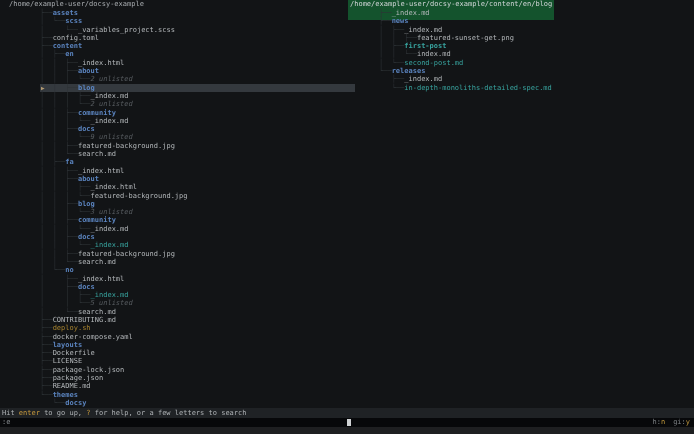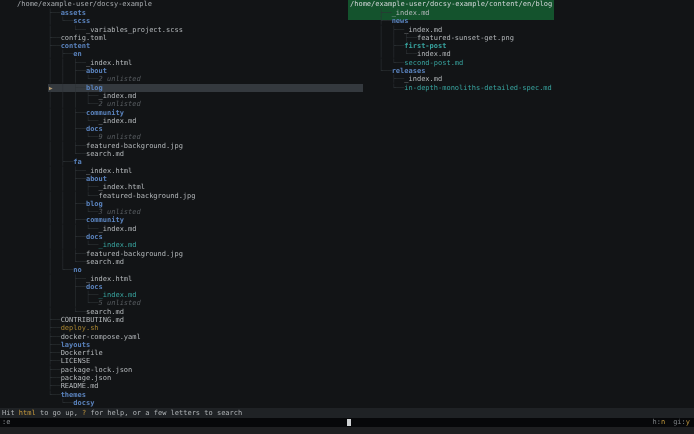--- a/index.html
+++ b/index.html
@@ -4,21 +4,21 @@
 <style>
   html,body{margin:0;padding:0;background:#000;}
   .screen{
     position:relative;width:694px;height:434px;
     background:#121416;overflow:hidden;
     font-family:"DejaVu Sans Mono","Liberation Mono",monospace;
     font-size:7px;line-height:8.3px;color:#b4b8bb;
     -webkit-font-smoothing:antialiased;
   }
   .panel{position:absolute;top:0;height:408px;overflow:hidden;}
-  .panel-left{left:16px;width:347px;}
+  .panel-left{left:8px;width:347px;}
   .panel-right{left:347px;width:347px;}
   .path-row{height:9px;line-height:9px;white-space:pre;padding-left:1px;color:#a9adb1;}
   .path-row .hl{background:#14532d;color:#d4d7da;padding:12px 2px;}
   .tree{position:relative;padding-left:32px;}
   .row{position:relative;white-space:pre;height:8.3px;}
   .row.sel{background:#34393e;}
   .branch{color:#2e3337;}
   .k-dir{color:#5b84bf;font-weight:bold;}
   .k-file{color:#b4b8bb;}
   .k-exe{color:#a8842f;}
@@ -113,21 +113,21 @@
         <div class="row"><span class="branch">│  │  ├──</span><span class="k-file">featured-sunset-get.png</span></div>
         <div class="row"><span class="branch">│  ├──</span><span class="k-newdir">first-post</span></div>
         <div class="row"><span class="branch">│  │  └──</span><span class="k-file">index.md</span></div>
         <div class="row"><span class="branch">│  └──</span><span class="k-new">second-post.md</span></div>
         <div class="row"><span class="branch">└──</span><span class="k-dir">releases</span></div>
         <div class="row"><span class="branch">   ├──</span><span class="k-file">_index.md</span></div>
         <div class="row"><span class="branch">   └──</span><span class="k-new">in-depth-monoliths-detailed-spec.md</span></div>
       </div>
   </div>
 
-  <div class="hint-bar"><span>Hit </span><span class="hint-key">html</span><span> to go up, </span><span class="hint-key">?</span><span> for help, or a few letters to search</span></div>
+  <div class="hint-bar"><span>Hit </span><span class="hint-key">enter</span><span> to go up, </span><span class="hint-key">?</span><span> for help, or a few letters to search</span></div>
 
   <div class="input-bar">
     <div class="input-left"><span>:e</span></div>
     <div class="input-right"><span class="cursor"></span><span class="flags"><span class="flag-label">h:</span><span class="flag-value">n</span><span class="flag-gap"></span><span class="flag-label">gi:</span><span class="flag-value">y</span></span></div>
   </div>
 
   <div class="bottom-strip"></div>
 
 </div>
 

